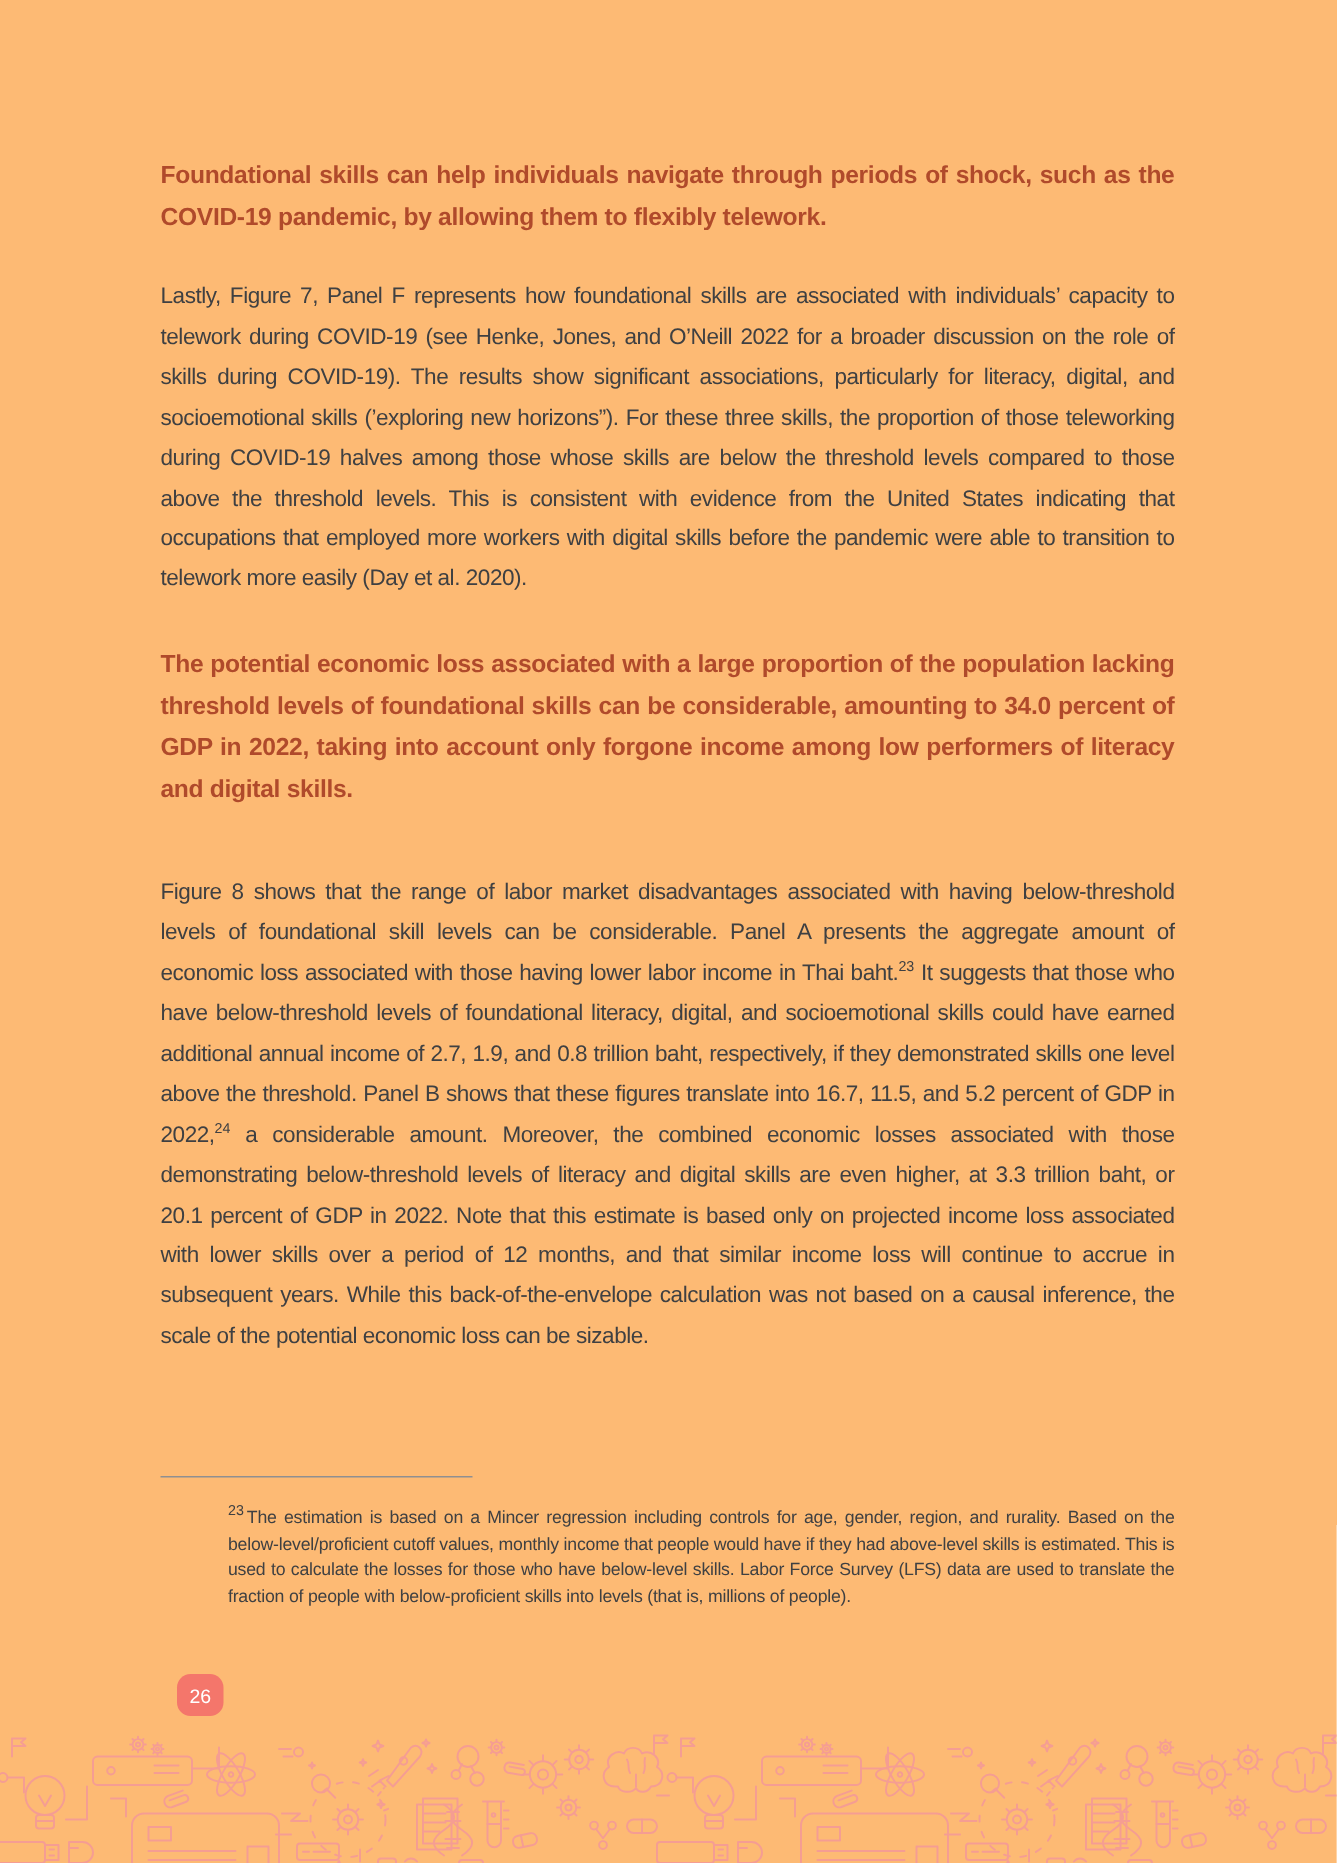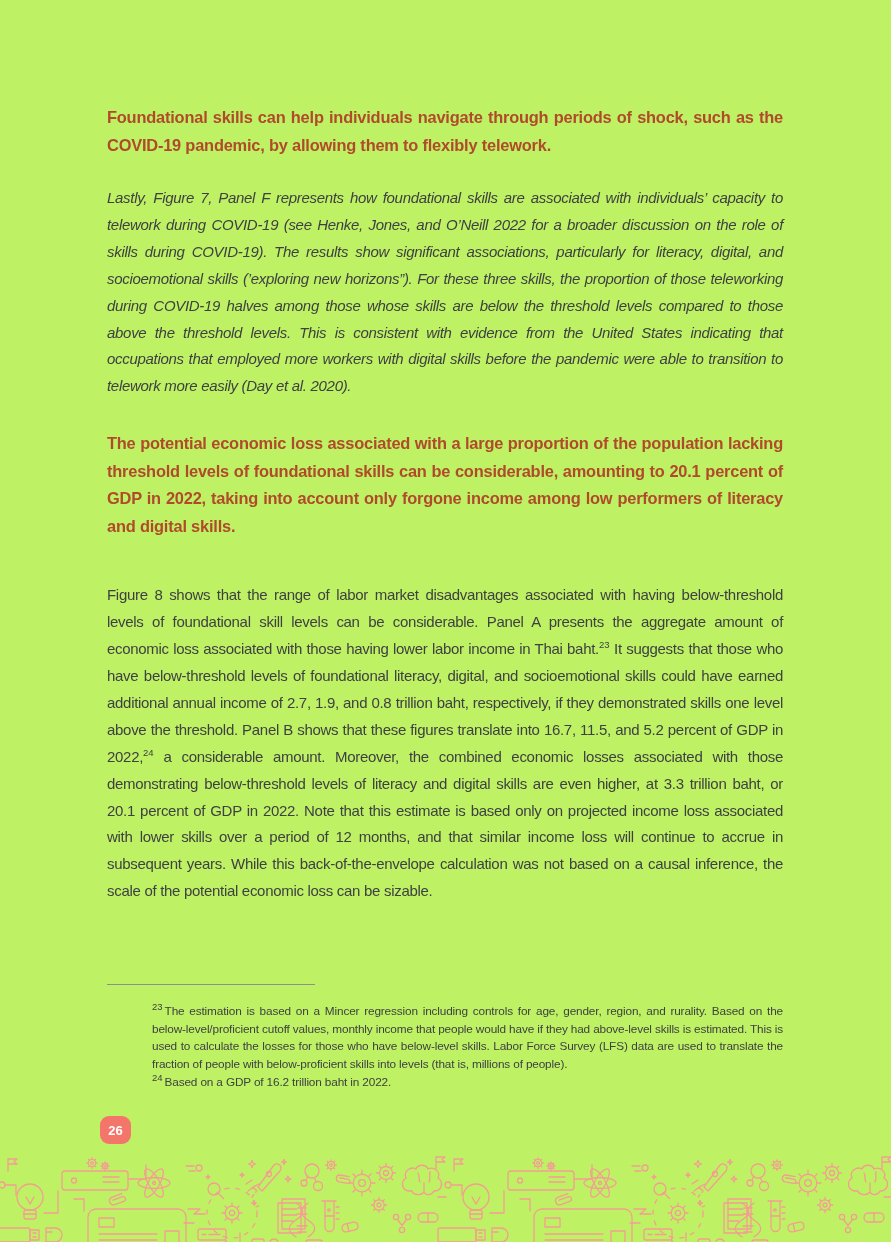--- a/index.html
+++ b/index.html
@@ -4,21 +4,21 @@
 <style>
   * { margin: 0; padding: 0; box-sizing: border-box; }
   html, body { background: #ffffff; }
   body {
     width: 891px; height: 1242px;
     position: relative;
     overflow: hidden;
     font-family: "Liberation Sans", sans-serif;
     color: var(--body, #3f4042);
   }
-  .page { position: absolute; inset: 0; background: #bef264; }
+  .page { position: absolute; inset: 0; background: #fdba74; }
 
   .content {
     position: absolute;
     left: 107px; top: 104px;
     width: 676px;
   }
   .lead-heading {
     color: var(--heading, #b04a2b);
     font-size: 16.4px;
     font-weight: bold;
@@ -26,21 +26,21 @@
     letter-spacing: -0.2px;
     text-align: justify;
   }
   .body-para {
     font-size: 15px;
     line-height: 26.9px;
     letter-spacing: -0.3px;
     text-align: justify;
     color: var(--body, #3f4042);
   }
-  .para-1 { margin-top: 26px; font-style: italic; }
+  .para-1 { margin-top: 26px; }
   .heading-2 { margin-top: 30px; }
   .para-2 { margin-top: 42px; }
   sup {
     font-size: 9.5px;
     line-height: 0;
     vertical-align: super;
     letter-spacing: 0;
   }
   .footnote-block {
     position: absolute;
@@ -57,54 +57,53 @@
     font-size: 11.8px;
     line-height: 17.7px;
     letter-spacing: -0.15px;
     text-align: justify;
     color: var(--body, #3f4042);
     margin-left: 45px;
   }
   .footnote .fn-text { margin-left: 2px; }
   .page-badge {
     position: absolute;
-    left: 100px; top: 1116px;
+    left: 118px; top: 1116px;
     width: 31px; height: 28px;
     background: var(--badge, #f4766b);
     border-radius: 9px;
     display: flex; align-items: center; justify-content: center;
     color: #ffffff;
     font-size: 13px;
-    font-weight: bold;
+    font-weight: normal;
   }
   .footer-doodles {
     position: absolute;
     left: 0; bottom: 0;
     width: 891px; height: 87px;
     color: var(--doodle, #f59d93);
     display: block;
   }
   .footer-doodles * { vector-effect: non-scaling-stroke; }
 </style>
 </head>
 <body>
 
 <div class="page">
 
   <div class="content">
     <p class="lead-heading">Foundational skills can help individuals navigate through periods of shock, such as the COVID-19 pandemic, by allowing them to flexibly telework.</p>
     <p class="body-para para-1">Lastly, Figure 7, Panel F represents how foundational skills are associated with individuals’ capacity to telework during COVID-19 (see Henke, Jones, and O’Neill 2022 for a broader discussion on the role of skills during COVID-19). The results show significant associations, particularly for literacy, digital, and socioemotional skills (’exploring new horizons”). For these three skills, the proportion of those teleworking during COVID-19 halves among those whose skills are below the threshold levels compared to those above the threshold levels. This is consistent with evidence from the United States indicating that occupations that employed more workers with digital skills before the pandemic were able to transition to telework more easily (Day et al. 2020).</p>
-    <p class="lead-heading heading-2">The potential economic loss associated with a large proportion of the population lacking threshold levels of foundational skills can be considerable, amounting to 20.1 percent of GDP in 2022, taking into account only forgone income among low performers of literacy and digital skills.</p>
+    <p class="lead-heading heading-2">The potential economic loss associated with a large proportion of the population lacking threshold levels of foundational skills can be considerable, amounting to 34.0 percent of GDP in 2022, taking into account only forgone income among low performers of literacy and digital skills.</p>
     <p class="body-para para-2">Figure 8 shows that the range of labor market disadvantages associated with having below-threshold levels of foundational skill levels can be considerable. Panel A presents the aggregate amount of economic loss associated with those having lower labor income in Thai baht.<sup>23</sup> It suggests that those who have below-threshold levels of foundational literacy, digital, and socioemotional skills could have earned additional annual income of 2.7, 1.9, and 0.8 trillion baht, respectively, if they demonstrated skills one level above the threshold. Panel B shows that these figures translate into 16.7, 11.5, and 5.2 percent of GDP in 2022,<sup>24</sup> a considerable amount. Moreover, the combined economic losses associated with those demonstrating below-threshold levels of literacy and digital skills are even higher, at 3.3 trillion baht, or 20.1 percent of GDP in 2022. Note that this estimate is based only on projected income loss associated with lower skills over a period of 12 months, and that similar income loss will continue to accrue in subsequent years. While this back-of-the-envelope calculation was not based on a causal inference, the scale of the potential economic loss can be sizable.</p>
   </div>
 
   <div class="footnote-block">
     <hr class="footnote-rule">
     <p class="footnote"><sup>23</sup><span class="fn-text">The estimation is based on a Mincer regression including controls for age, gender, region, and rurality. Based on the below-level/proficient cutoff values, monthly income that people would have if they had above-level skills is estimated. This is used to calculate the losses for those who have below-level skills. Labor Force Survey (LFS) data are used to translate the fraction of people with below-proficient skills into levels (that is, millions of people).</span></p>
-    <p class="footnote"><sup>24</sup><span class="fn-text">Based on a GDP of 16.2 trillion baht in 2022.</span></p>
   </div>
 
   <div class="page-badge">
     <span>26</span>
   </div>
 
   <svg class="footer-doodles" viewBox="0 0 891 87" preserveAspectRatio="xMinYMin slice" fill="none" stroke="currentColor" stroke-width="1.3" stroke-linecap="round" stroke-linejoin="round">
     <defs>
       <g id="gear">
         <circle r="6.5"></circle>

